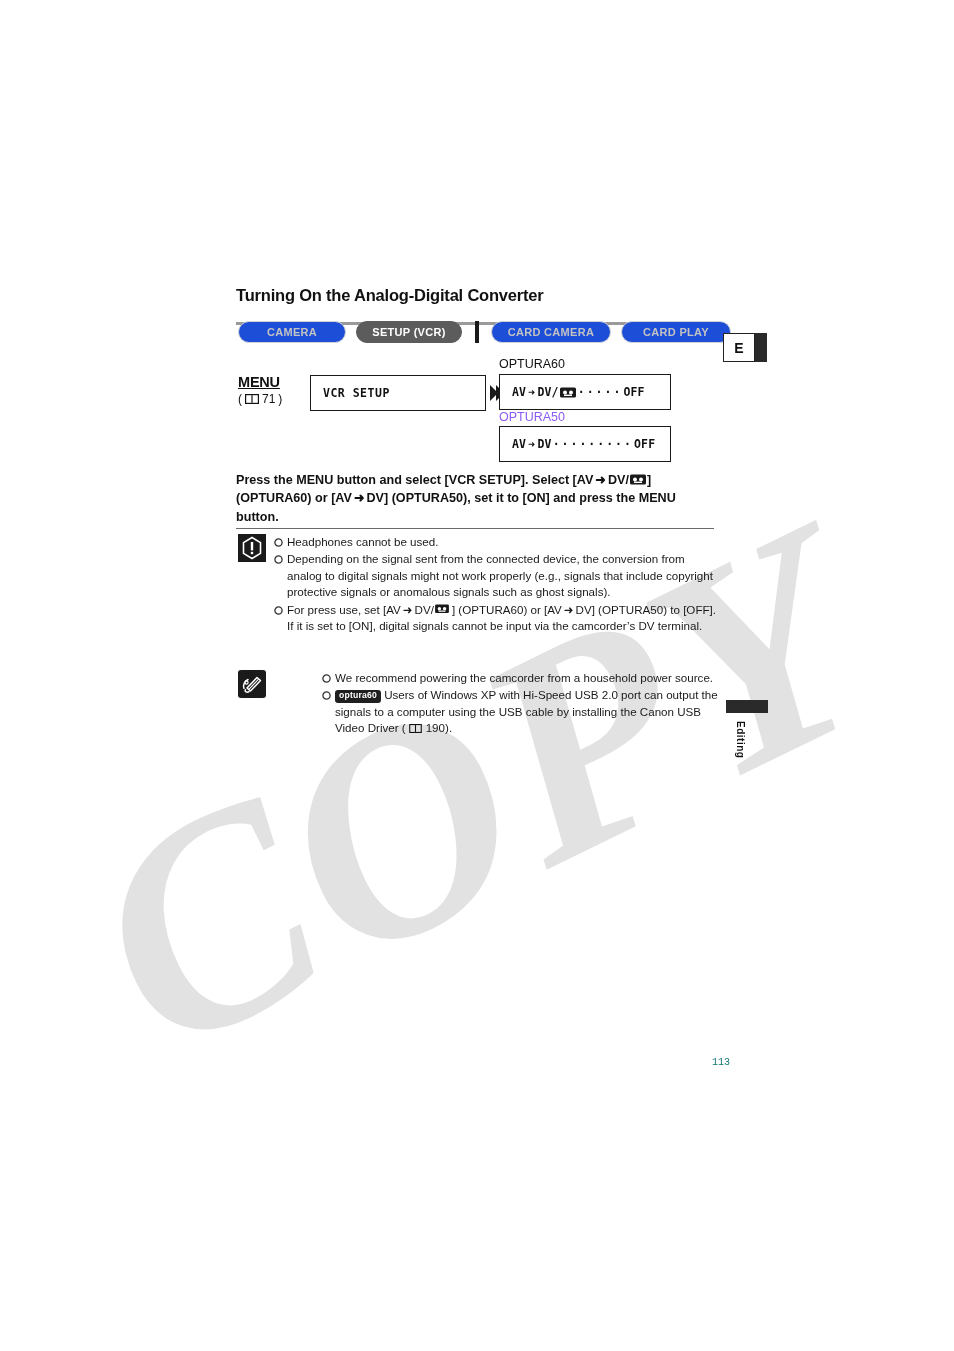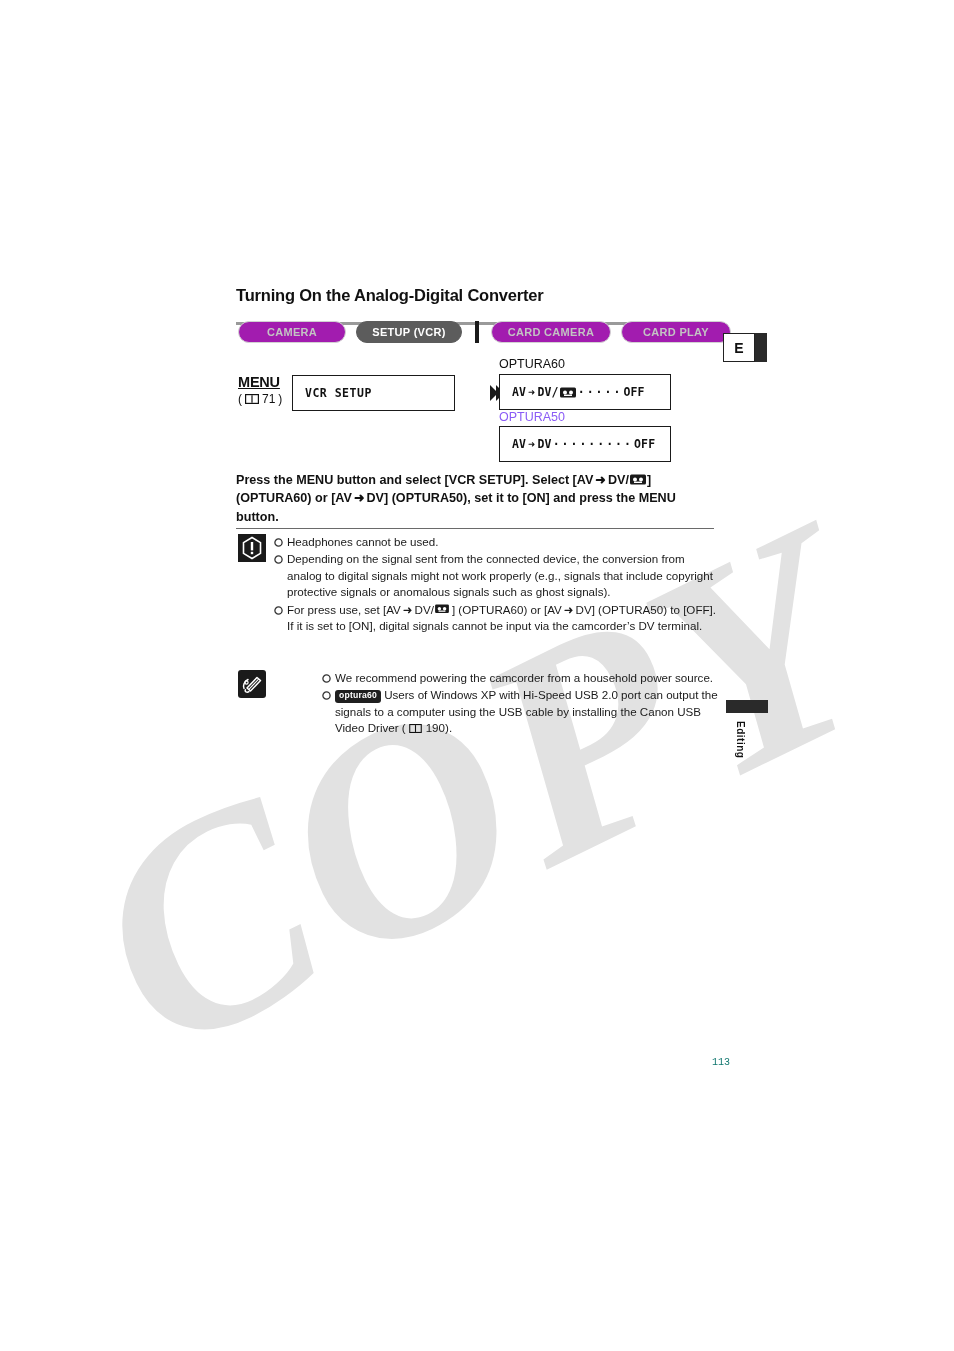--- a/index.html
+++ b/index.html
@@ -90,21 +90,21 @@
     align-items: center;
     justify-content: center;
     font-size: 11px;
     font-weight: bold;
     letter-spacing: 0.3px;
     box-sizing: border-box;
   }
   .mode-btn.inactive {
     border: 1.5px solid #d2d2d2;
     color: #c3c3c3;
-    background: #a21caf;
+    background: #1d4ed8;
   }
   .mode-btn.active {
     background: #5c5c5c;
     border: 1.5px solid #5c5c5c;
     color: #ffffff;
   }
   #btn-camera      { width: 108px; }
   #btn-play-vcr    { width: 106px; margin-left: 10px; }
   #mode-sep {
     width: 4px;
@@ -186,23 +186,23 @@
     display: flex;
     align-items: center;
     font-family: "DejaVu Sans Mono", monospace;
     font-weight: bold;
     font-size: 11.5px;
     letter-spacing: 0.5px;
     color: #111;
     padding-left: 12px;
   }
   #box-vcr-setup {
-    left: 292px;
+    left: 310px;
     top: 375px;
-    width: 163px;
+    width: 176px;
     height: 36px;
   }
   #flow-arrow {
     position: absolute;
     left: 489px;
     top: 384px;
     width: 16px;
     height: 18px;
   }
   #label-optura60 {

